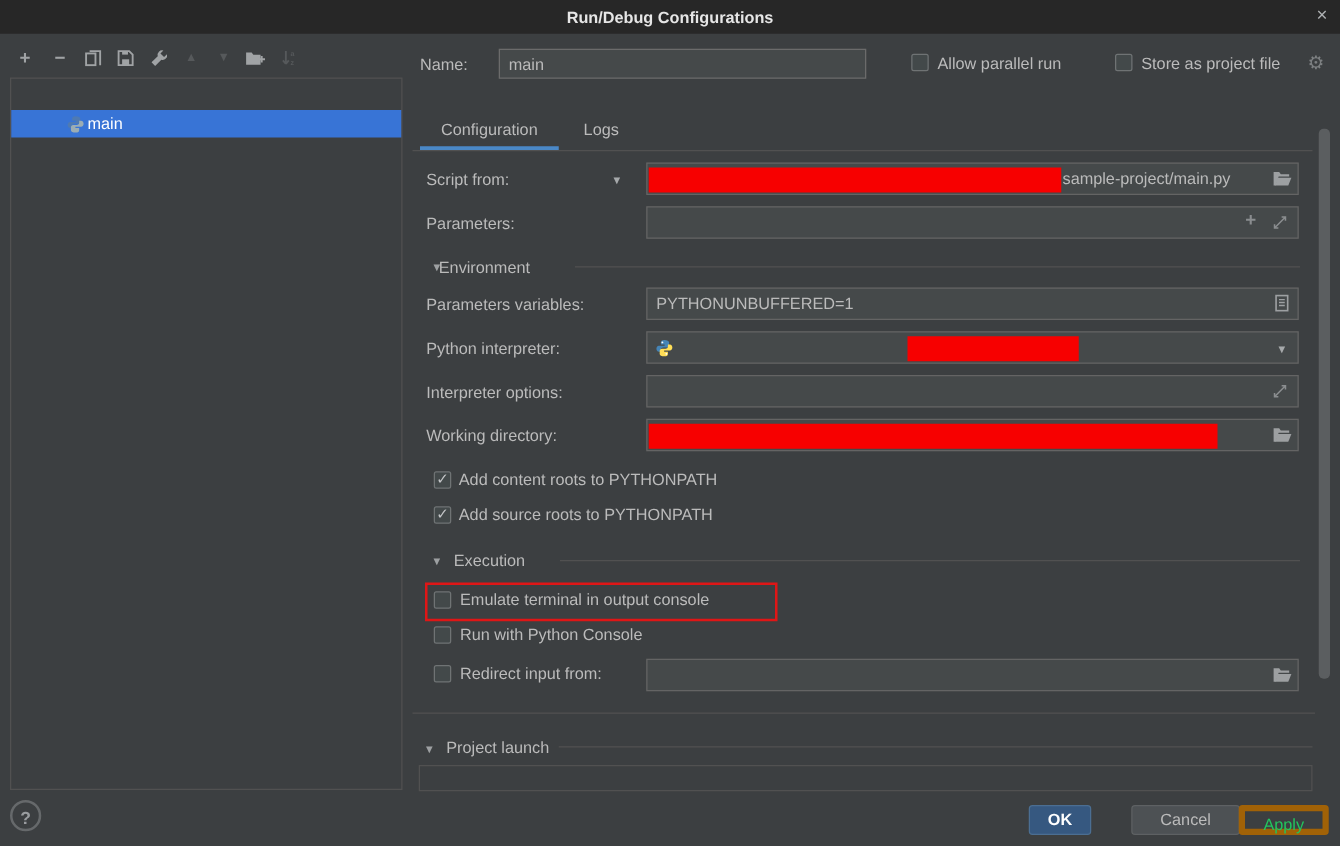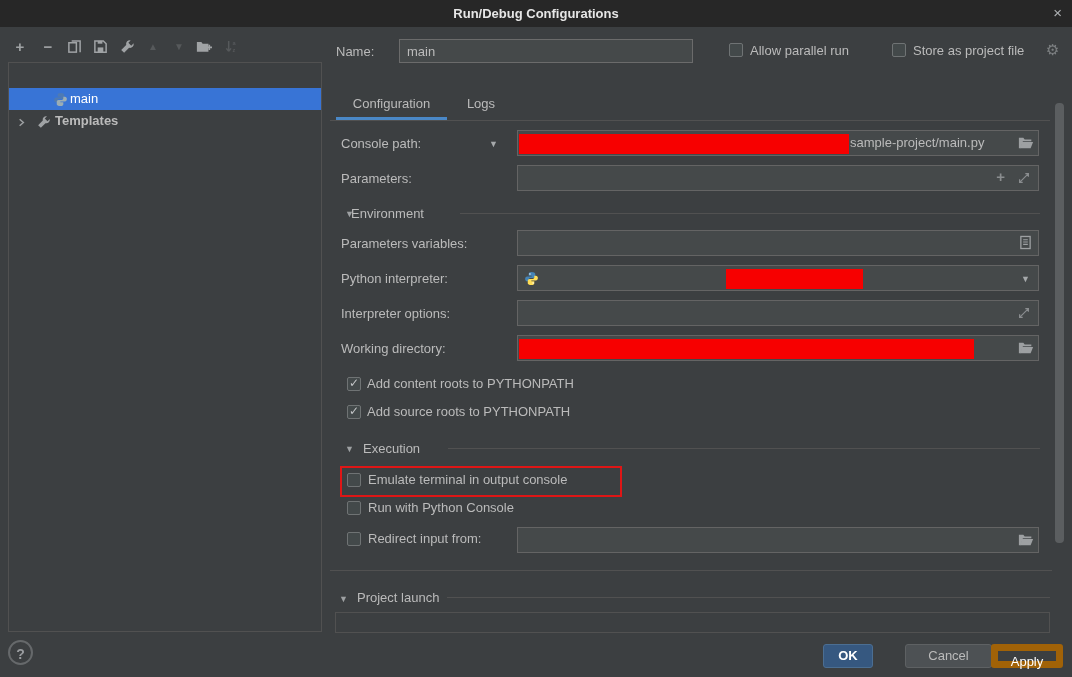--- a/index.html
+++ b/index.html
@@ -43,21 +43,21 @@
   .tri{position:absolute;color:#9da0a2;font-size:9px}
   .caret{position:absolute;color:#a6a9ab;font-size:9px}
   
   .tab{position:absolute;top:91px;height:26px;line-height:26px;text-align:center;color:#bbbbbb}
   .tabline{position:absolute;top:117px;height:3px;background:#4a88c7}
   
   .btn{position:absolute;height:24px;border-radius:3px;box-sizing:border-box;
        text-align:center;line-height:22px}
   .btn.ok{background:#365880;border:1px solid #4b6e92;color:#ffffff;font-weight:bold}
   .btn.cancel{background:#4d5154;border:1px solid #5e6163;color:#bbbbbb}
-  .btn.apply{background:transparent;border:7px solid #a16207;color:#ffffff}
+  .btn.apply{background:transparent;border:5px solid #a16207;color:#22c55e}
   .help{left:8px;top:640px;width:25px;height:25px;border-radius:50%;
         border:2px solid #66696b;color:#9a9da0;text-align:center;line-height:24px;
         font-size:14px;box-sizing:border-box;font-weight:bold}
   .scrollthumb{left:1055px;top:103px;width:9px;height:440px;background:#5b5e60;border-radius:4px}
   .iconbtn{position:absolute}
 </style>
 </head>
 <body>
 
 <div class="abs titlebar"></div>
@@ -103,51 +103,38 @@
 <div class="abs treepanel">
   <div class="trow selected" style="top:25px">
     <span class="ticon" style="left:44px;opacity:.55;filter:grayscale(.5)">
       <svg width="15" height="15" viewBox="0 0 16 16">
           <path fill="#4584b6" d="M8 1C5.8 1 5 1.9 5 3v2h3.2v.9H3.4C1.9 5.9 1.2 7.3 1.2 8.5S1.9 11 3.4 11H5V9.3C5 8.1 6 7.4 7.1 7.4h3c1.1 0 1.9-.8 1.9-2V3c0-1.1-1.6-2-4-2z"></path>
           <path fill="#ffde57" d="M8 15c2.2 0 3-.9 3-2v-2H7.8v-.9h4.8c1.5 0 2.2-1.4 2.2-2.6S14.1 5 12.6 5H11v1.7c0 1.2-1 1.9-2.1 1.9h-3C4.8 8.6 4 9.4 4 10.6V13c0 1.1 1.6 2 4 2z"></path>
         </svg>
     </span>
     <span class="tlabel" style="left:61px">main</span>
   </div>
-  <div class="trow" style="top:47px">
-    <span class="chev">
-      <svg width="13" height="13" viewBox="0 0 14 14">
-          <polyline points="5,3.5 9,7 5,10.5" fill="none" stroke="#9da0a2" stroke-width="1.6"></polyline>
-        </svg>
-    </span>
-    <span class="ticon" style="left:28px">
-      <svg width="14" height="14" viewBox="0 0 16 16">
-          <path fill="#a0a3a5" d="M14.5 4.6a3.9 3.9 0 0 1-4.8 4.8L4.4 14.7 1.3 11.6l5.3-5.3a3.9 3.9 0 0 1 4.8-4.8L8.9 4l3.1 3.1 2.5-2.5z"></path>
-        </svg>
-    </span>
-    <span class="tlabel bold" style="left:46px">Templates</span>
-  </div>
 </div>
 
 <div class="lbl" style="left:336px;top:44px">Name:</div>
 <div class="field" style="left:399px;top:39px;width:294px;height:24px;border-color:#6b6b6b">
   <span class="val">main</span>
 </div>
 <div class="cb" style="left:729px;top:43px"></div>
 <div class="lbl" style="left:750px;top:43px">Allow parallel run</div>
 <div class="cb" style="left:892px;top:43px"></div>
 <div class="lbl" style="left:913px;top:43px">Store as project file</div>
 <div class="abs" style="left:1046px;top:41px;color:#7d8082;font-size:15px">⚙</div>
 
 <div class="tab" style="left:336px;width:111px">Configuration</div>
 <div class="tab" style="left:452px;width:58px">Logs</div>
 <div class="tabline" style="left:336px;width:111px"></div>
 <div class="sline" style="left:330px;top:120px;width:720px"></div>
 
-<div class="lbl" style="left:341px;top:136px">Console path:</div>
+<div class="lbl" style="left:341px;top:136px">Script from:</div>
 <div class="caret" style="left:489px;top:139px">▼</div>
 <div class="field" style="left:517px;top:130px">
   <div class="redact" style="left:1px;top:3px;width:330px;height:20px"></div>
   <span class="val" style="left:332px">sample-project/main.py</span>
   <span class="iconbtn" style="right:4px;top:5px">
     <svg width="16" height="14" viewBox="0 0 18 14">
         <path fill="#9da0a2" d="M1 1h5l1.5 2H15v2H5.5L3 13H1z"></path>
         <path fill="#9da0a2" d="M4.5 6H17l-2.8 7H2.5z"></path>
       </svg>
   </span>
@@ -163,20 +150,21 @@
       </svg>
   </span>
 </div>
 
 <div class="tri" style="left:345px;top:209px">▼</div>
 <div class="lbl" style="left:351px;top:206px">Environment</div>
 <div class="sline" style="left:460px;top:213px;width:580px"></div>
 
 <div class="lbl" style="left:341px;top:236px">Parameters variables:</div>
 <div class="field" style="left:517px;top:230px">
+  <span class="val">PYTHONUNBUFFERED=1</span>
   <span class="iconbtn" style="right:6px;top:4px">
     <svg width="13" height="15" viewBox="0 0 14 16">
         <rect x="2" y="1.5" width="10" height="13" fill="none" stroke="#9da0a2" stroke-width="1.4"></rect>
         <path stroke="#9da0a2" stroke-width="1.2" d="M4.5 5h5M4.5 7.5h5M4.5 10h5" fill="none"></path>
       </svg>
   </span>
 </div>
 
 <div class="lbl" style="left:341px;top:271px">Python interpreter:</div>
 <div class="field" style="left:517px;top:265px">

